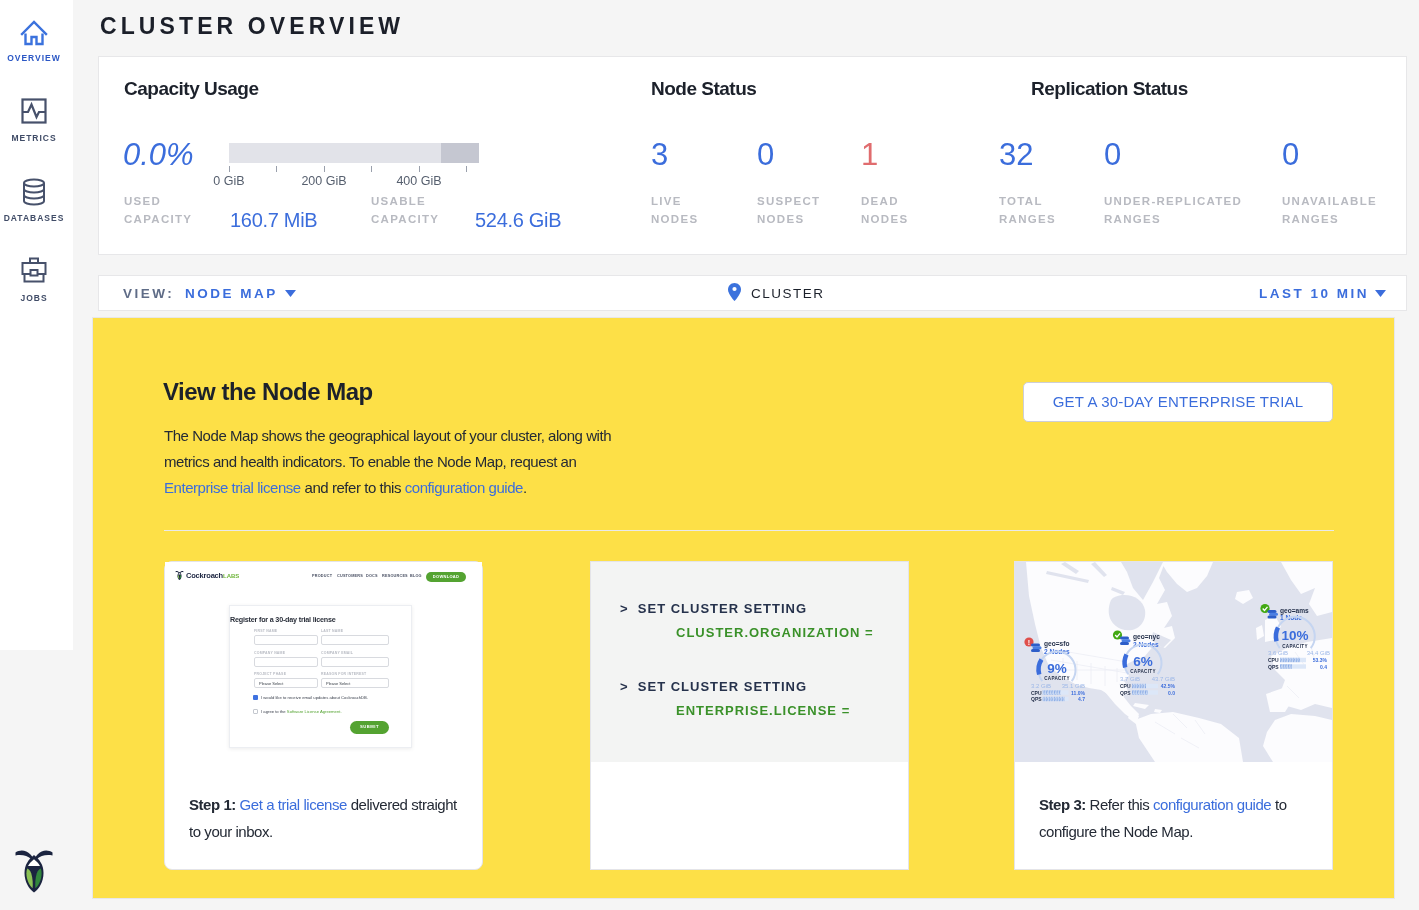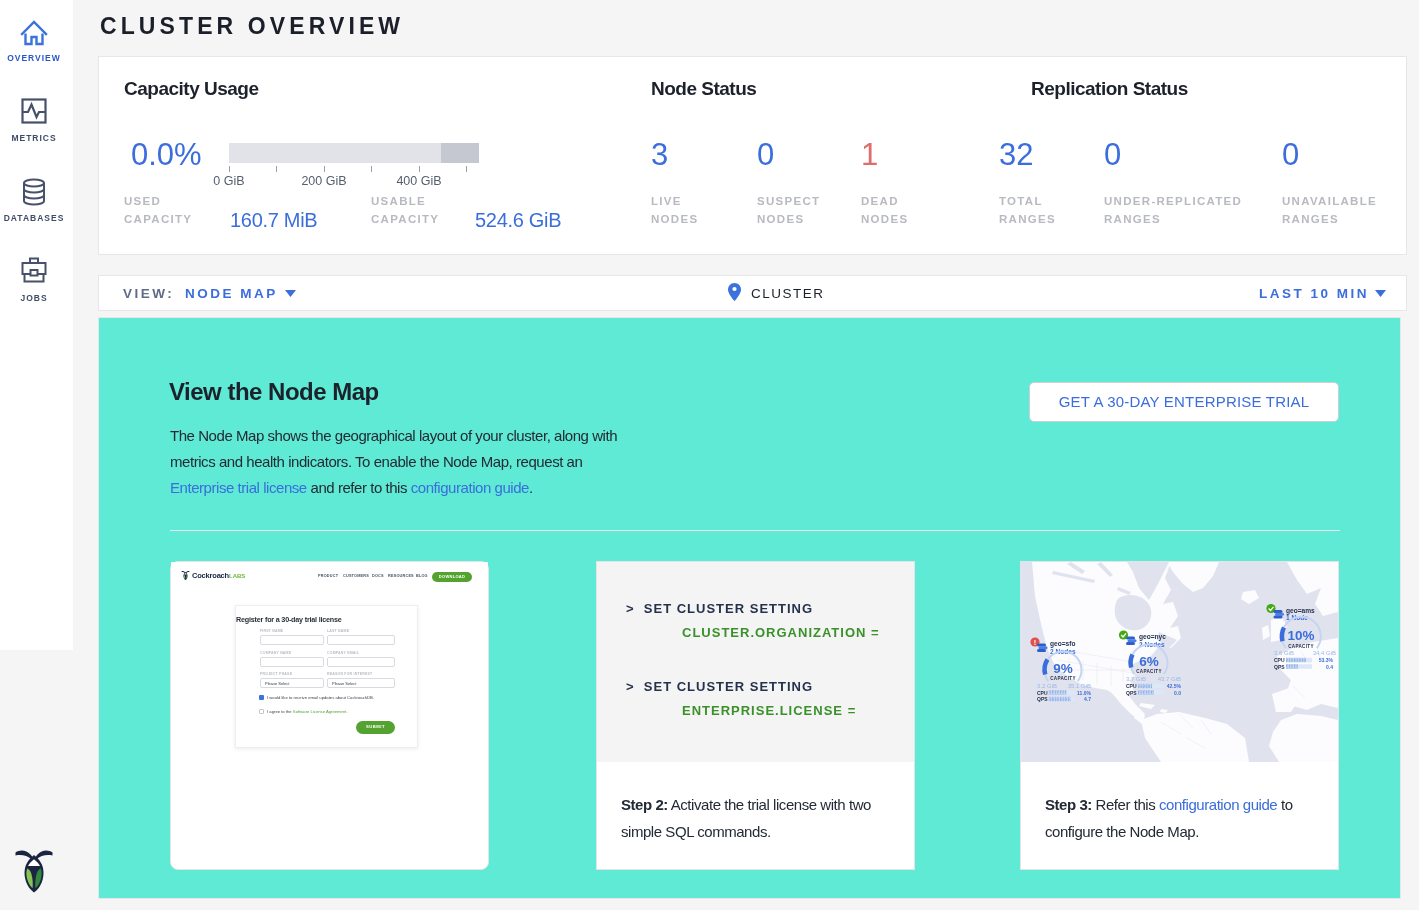--- a/index.html
+++ b/index.html
@@ -28,21 +28,21 @@
   #capbar { position:absolute; left:130px; top:86px; width:250px; height:20px; background:#e2e3e9; }
   #capbar .dark { position:absolute; right:0; top:0; width:38px; height:20px; background:#c5c7d1; }
   .tick { position:absolute; top:109px; width:1px; height:6px; background:#9aa0ac; }
   .ticklab { position:absolute; top:117px; font-size:12.5px; color:#565f6e; width:60px; text-align:center; }
 
   
   #viewbar { position:absolute; left:98px; top:275px; width:1309px; height:36px; background:#fff; border:1px solid #e7e7e9; }
   .vb { position:absolute; top:10px; font-size:13.5px; letter-spacing:2.5px; font-weight:600; }
 
   
-  #panel { position:absolute; left:98px; top:317px; width:1303px; height:582px; background:#5eead4; border:1px solid #e7e7e9; }
+  #panel { position:absolute; left:92px; top:317px; width:1303px; height:582px; background:#fde047; border:1px solid #e7e7e9; }
   #panelh { position:absolute; left:70px; top:60px; font-size:24px; font-weight:700; color:#1c212b; letter-spacing:-0.5px; }
   #para { position:absolute; left:71px; top:105px; font-size:15px; letter-spacing:-0.45px; line-height:26px; color:#242a35; }
   #para a { color:#3b6ddc; text-decoration:none; }
   #trialbtn { position:absolute; left:930px; top:64px; width:310px; height:40px; border:1px solid #cdced6; border-radius:5px; color:#3b6ddc; font-size:15px; letter-spacing:0.2px; text-align:center; line-height:38px; font-weight:400; background:#fff; }
   #divider { position:absolute; left:71px; top:212px; width:1170px; height:1px; background:#e9e9eb; }
 
   .stepcard { position:absolute; top:243px; width:319px; height:309px; background:#fff; border:1px solid #e4e4e8; }
   .mnav { position:absolute; top:12px; font-size:3.8px; font-weight:700; color:#4a5164; letter-spacing:0.2px; }
   .flab { position:absolute; font-size:3.5px; color:#b9bcc4; letter-spacing:0.2px; font-weight:600; }
   .finput { position:absolute; width:64px; height:9.5px; background:#fff; border:0.7px solid #d8dadf; border-radius:2px; }
@@ -101,21 +101,21 @@
   </svg>
 </div>
 
 <div id="h1">CLUSTER OVERVIEW</div>
 
 <div id="statcard">
   <div class="sechead" style="left:25px;">Capacity Usage</div>
   <div class="sechead" style="left:552px;">Node Status</div>
   <div class="sechead" style="left:900px;margin-left:32px;">Replication Status</div>
 
-  <div class="bignum" style="left:32px;">0.0%</div>
+  <div class="bignum" style="left:24px;font-style:italic;">0.0%</div>
   <div id="capbar">
       <div class="dark"></div>
     </div>
   <div class="tick" style="left:130px;"></div>
   <div class="tick" style="left:177px;"></div>
   <div class="tick" style="left:225px;"></div>
   <div class="tick" style="left:272px;"></div>
   <div class="tick" style="left:320px;"></div>
   <div class="tick" style="left:367px;"></div>
   <div class="ticklab" style="left:100px;">0 GiB</div>
@@ -202,30 +202,30 @@
         <div class="finput" style="left:91px; top:72px; width:68px;">
             <span class="fsel">Please Select</span>
           </div>
         <div style="position:absolute; left:23px; top:89px; width:4.5px; height:4.5px; background:#3f72e0; border-radius:1px;"></div>
         <span class="ftxt" style="left:31px; top:88.5px;">I would like to receive email updates about CockroachDB.</span>
         <div style="position:absolute; left:23px; top:103px; width:4.5px; height:4.5px; background:#fff; border:0.5px solid #c4c8cf; border-radius:1px;"></div>
         <span class="ftxt" style="left:31px; top:102.5px;">I agree to the <span style="color:#54a331;">Software License Agreement.</span></span>
         <div style="position:absolute; left:120px; top:115px; width:39px; height:12.5px; background:#54a331; border-radius:6.5px; color:#fff; font-size:4.2px; font-weight:700; text-align:center; line-height:12.5px; letter-spacing:0.5px;">SUBMIT</div>
       </div>
     </div>
+    <div class="caption"><b>Step 1:</b> <a>Get a trial license</a> delivered straight<br>to your inbox.</div>
   </div>
 
   <div class="stepcard" style="left:497px;">
     <div id="codeblock" style="position:absolute; left:0; top:0; width:317px; height:200px; background:#f3f4f3;">
       <div class="codenavy" style="left:29px; top:39px;">&gt;&nbsp; SET CLUSTER SETTING</div>
       <div class="codegreen" style="left:85px; top:63px;">CLUSTER.ORGANIZATION =</div>
       <div class="codenavy" style="left:29px; top:117px;">&gt;&nbsp; SET CLUSTER SETTING</div>
       <div class="codegreen" style="left:85px; top:141px;">ENTERPRISE.LICENSE =</div>
     </div>
-    <div class="caption"><b>Step 2:</b> Activate the trial license with two<br>simple SQL commands.</div>
   </div>
 
   <div class="stepcard" style="left:921px;">
     <div id="mapblock" style="position:absolute; left:0; top:0; width:317px; height:200px; background:#fbfbfd; overflow:hidden;">
     <svg width="317" height="200" viewBox="0 0 317 200" style="position:absolute;left:0;top:0;">
       <rect x="0" y="0" width="317" height="200" fill="#e0e3ee"></rect>
       <g fill="#fcfcfe">
 
         <path d="M 11 0 H 150 L 144 16 L 150 28 L 142 42 L 152 40 L 157 54 L 149 66 L 157 64 L 160 76 L 150 86 L 140 82 L 130 94 L 120 98 L 108 104 L 114 114 L 104 122 L 110 132 L 104 142 L 96 134 L 86 128 L 74 126 L 60 122 L 46 114 L 34 104 L 26 86 L 20 62 L 14 34 Z"></path>
 

